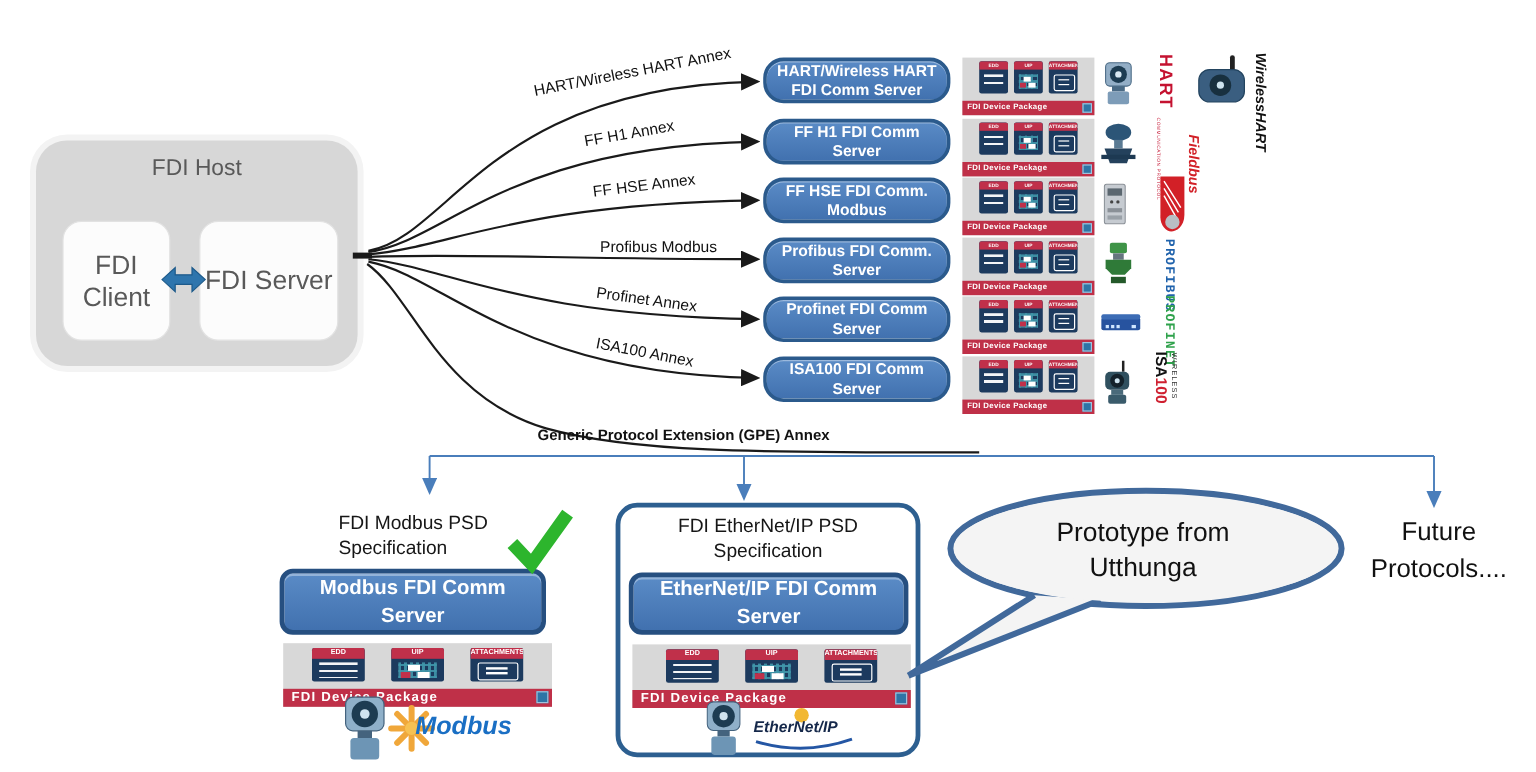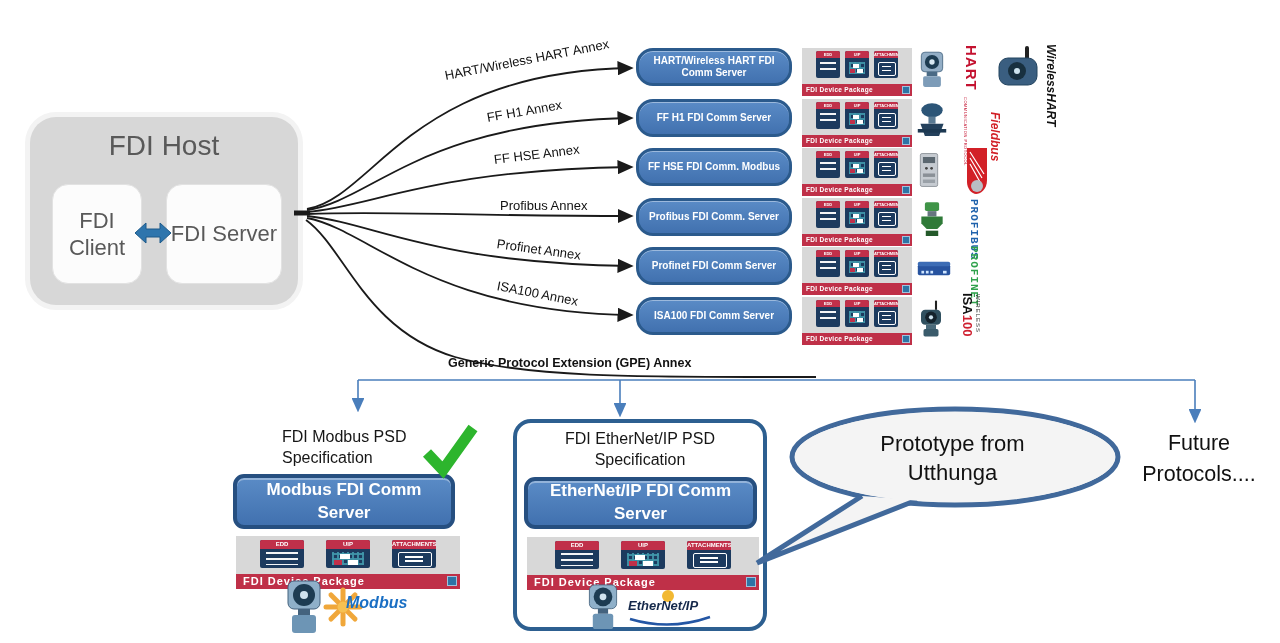--- a/index.html
+++ b/index.html
@@ -3,33 +3,33 @@
 <meta charset="utf-8">
 <style>
   html,body{margin:0;padding:0;background:#fff;}
   #canvas{position:relative;width:1280px;height:643px;background:#ffffff;overflow:hidden;
           font-family:"Liberation Sans",sans-serif;color:#1a1a1a;}
   .abs{position:absolute;}
 
   
   .host-box{left:30px;top:117px;width:268px;height:188px;background:#d7d7d7;border-radius:26px;
             box-shadow:0 0 0 5px #f3f3f3;}
-  .host-title{left:30px;top:130px;width:268px;text-align:center;font-size:28px;color:#595959;}
+  .host-title{left:30px;top:130px;width:268px;text-align:center;font-size:19px;color:#595959;}
   .host-inner{background:#fcfcfc;border:1px solid #e2e2e2;border-radius:16px;display:flex;
               align-items:center;justify-content:center;text-align:center;font-size:22px;
               color:#595959;line-height:1.25;}
   .client-box{left:52px;top:184px;width:88px;height:98px;}
   .server-box{left:166px;top:184px;width:114px;height:98px;}
 
   
   .row{position:absolute;left:0;width:1280px;height:44px;}
   .comm-box{position:absolute;left:636px;top:0;width:156px;height:38px;border-radius:17px;
             border:3px solid #2b5a8c;background:linear-gradient(#5a8bc6,#4171af);
             box-shadow:inset 0 1px 0 rgba(255,255,255,.4);
-            color:#fff;font-weight:bold;font-size:10px;line-height:1.2;text-align:center;
+            color:#fff;font-weight:bold;font-size:13px;line-height:1.2;text-align:center;
             display:flex;align-items:center;justify-content:center;padding:0 6px;box-sizing:border-box;}
   .comm-box-lg{position:absolute;border-radius:11px;border:4px solid #264f80;
             background:linear-gradient(#5a8bc6,#4171af);box-shadow:inset 0 2px 0 rgba(255,255,255,.35);
             color:#fff;font-weight:bold;font-size:17px;line-height:1.35;text-align:center;
             display:flex;align-items:center;justify-content:center;padding:12px 10px;box-sizing:border-box;}
 
   
   .pkg{position:absolute;background:#d8d8d8;display:flex;justify-content:center;align-items:flex-start;}
   .pkg-band{position:absolute;bottom:0;left:0;right:0;background:#bf3048;color:#fff;font-weight:bold;
             text-align:left;letter-spacing:.3px;}
@@ -86,21 +86,21 @@
   .isa-main{font-weight:bold;font-size:13px;color:#111;}
   .isa-num{color:#cf2030;}
   .isa-sub{font-size:6px;color:#333;letter-spacing:1px;margin-top:1px;}
 
   
   .spec-text{position:absolute;font-size:16px;color:#161616;line-height:1.32;}
   .enet-container{left:513px;top:419px;width:254px;height:212px;border:4px solid #2d5f90;border-radius:18px;
                   background:#ffffff;box-sizing:border-box;}
   .bubble-text{left:845px;top:430px;width:215px;text-align:center;font-size:22px;color:#111;line-height:1.3;}
   .future-text{left:1130px;top:428px;width:138px;text-align:center;font-size:21.5px;color:#111;line-height:1.45;}
-  .modbus-text{font-size:16px;font-weight:bold;font-style:italic;color:#1a6fc4;}
+  .modbus-text{font-size:21px;font-weight:bold;font-style:italic;color:#1a6fc4;}
   .enet-logo-text{font-size:13px;font-weight:bold;font-style:italic;color:#15284a;white-space:nowrap;}
 
   svg.overlay{position:absolute;left:0;top:0;z-index:6;pointer-events:none;}
   .layer{position:absolute;left:0;top:0;z-index:3;}
   .toplabels{z-index:7;}
 </style>
 </head>
 <body>
 
 <div id="canvas">
@@ -358,21 +358,21 @@
       <div style="display: flex; position: absolute; left: 960px; top: 293px;">
         <span class="vtext isa-main"><span>ISA</span><span class="isa-num">100</span></span>
         <span class="vtext isa-sub">WIRELESS</span>
       </div>
     </div>
 
   <div class="layer toplabels" id="labels-layer">
       <div class="annex-label" style="left: 445px; top: 68px; transform: rotate(-11deg);">HART/Wireless HART  Annex</div>
       <div class="annex-label" style="left: 487px; top: 110px; transform: rotate(-10deg);">FF H1  Annex</div>
       <div class="annex-label" style="left: 494px; top: 152px; transform: rotate(-7deg);">FF HSE Annex</div>
-      <div class="annex-label" style="left: 500px; top: 198px; transform: rotate(0deg);">Profibus Annex</div>
+      <div class="annex-label" style="left: 500px; top: 198px; transform: rotate(0deg);">Profibus Modbus</div>
       <div class="annex-label" style="left: 497px; top: 236px; transform: rotate(8deg);">Profinet Annex</div>
       <div class="annex-label" style="left: 497px; top: 278px; transform: rotate(11deg);">ISA100 Annex</div>
     </div>
 
   <div class="abs gpe-label" style="z-index:7;">Generic Protocol Extension (GPE) Annex</div>
 
   <div class="abs spec-text" style="left:282px;top:426px;width:170px;">FDI Modbus PSD Specification</div>
   <div class="comm-box-lg" style="left:233px;top:474px;width:222px;height:55px;">Modbus FDI Comm Server</div>
   <div class="pkg pkg-lg" style="left: 236px; top: 536px; width: 224px;">
       <div class="pkg-icon">

